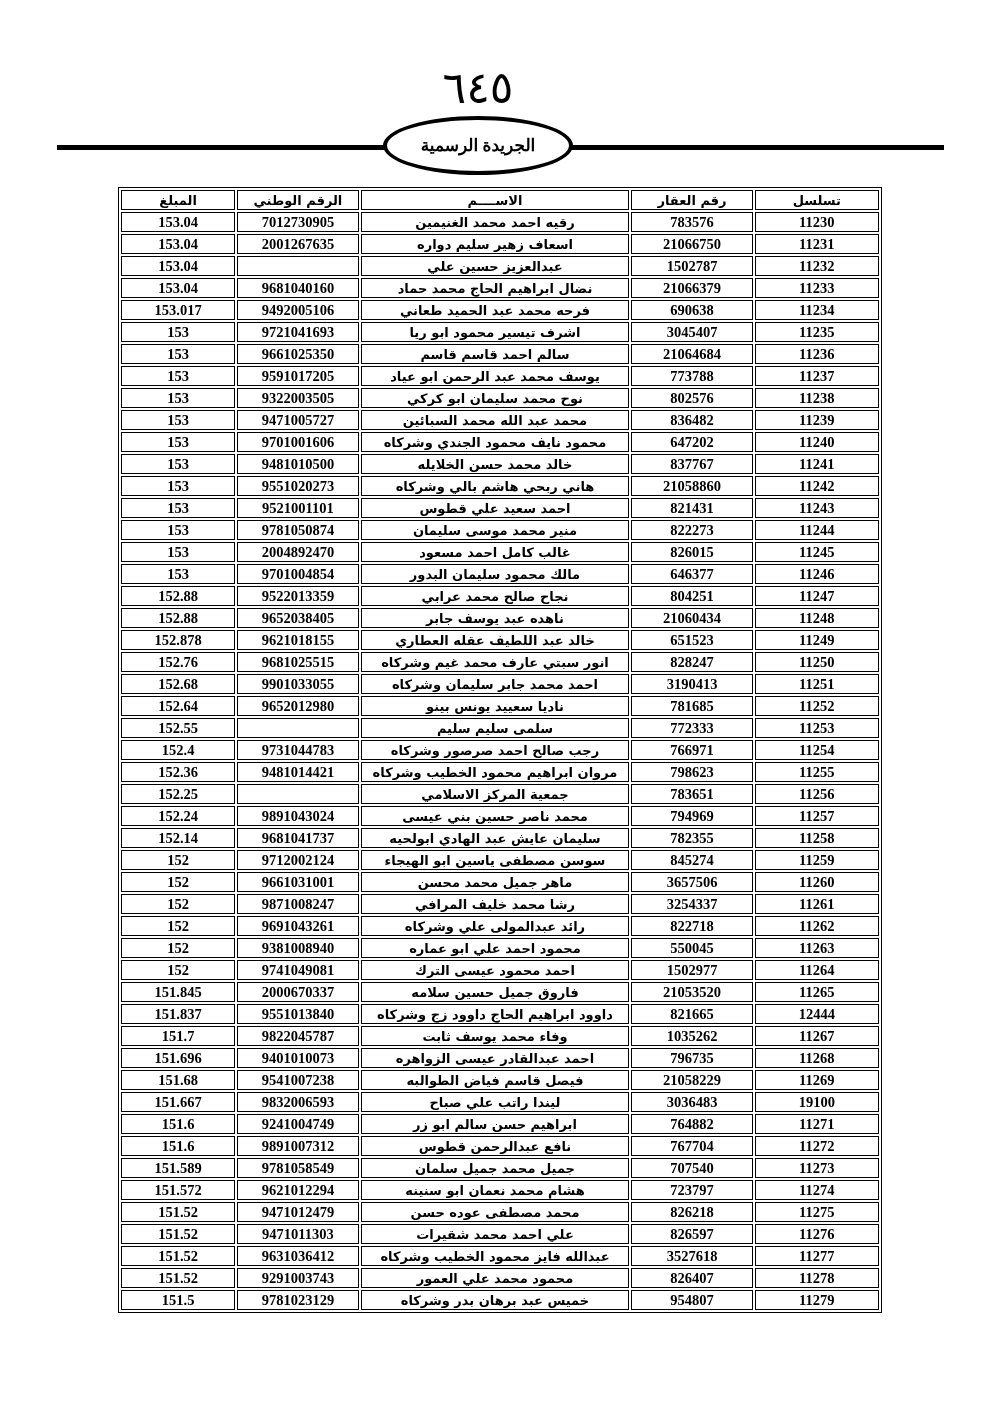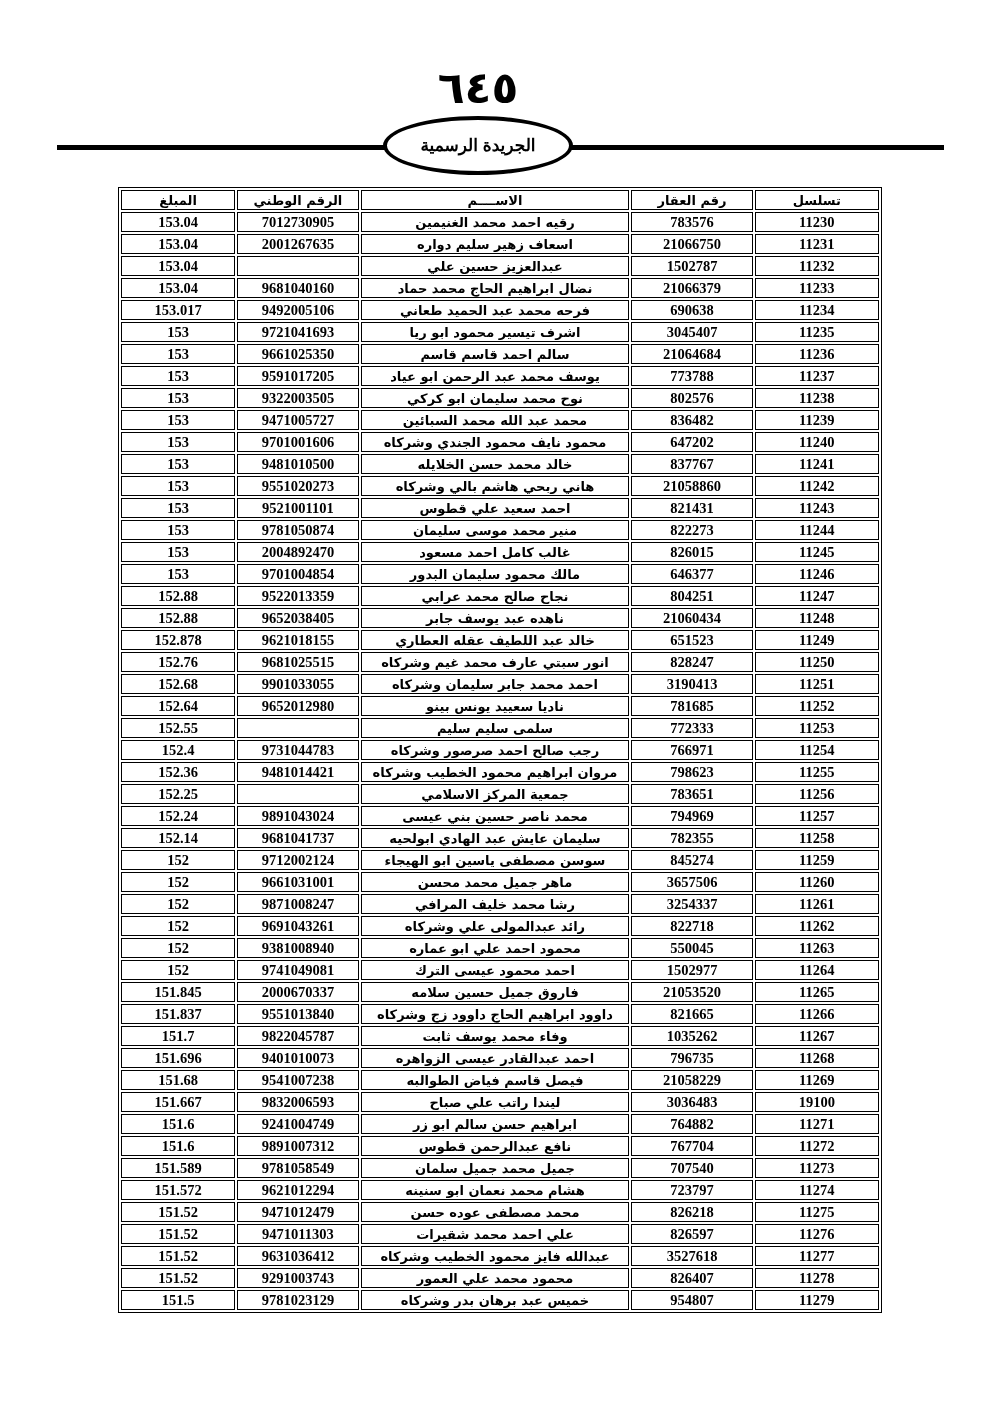--- a/index.html
+++ b/index.html
@@ -7,38 +7,38 @@
     width: 1000px; height: 1414px;
     background: #ffffff; color: #000;
     position: relative;
     font-family: "DejaVu Sans", sans-serif;
     overflow: hidden;
   }
   .page-number {
     position: absolute; top: 66px; left: 398px; width: 160px;
     text-align: center;
     font-family: "DejaVu Sans", sans-serif;
-    font-size: 44px; font-weight: 700; line-height: 1;
+    font-size: 44px; font-weight: 400; line-height: 1;
     letter-spacing: 2px;
   }
   .header-rule {
     position: absolute; top: 145px; left: 57px;
     width: 887px; height: 5px; background: #000;
     z-index: 1;
   }
   .gazette-oval {
     position: absolute; top: 116px; left: 383px;
     width: 182px; height: 51px;
     background: #fff; border: 4px solid #000; border-radius: 50%;
     display: flex; align-items: center; justify-content: center;
     z-index: 2;
   }
   .gazette-oval span {
     font-size: 17px; font-weight: 700;
-    font-family: Liberation Sans, sans-serif;
+    font-family: Liberation Serif, serif;
   }
   table.gazette-table {
     position: absolute; top: 187px; left: 118px;
     width: 764px;
     table-layout: fixed;
     border-collapse: separate; border-spacing: 2px;
     border: 1px solid #000;
     background: #fff;
   }
   table.gazette-table th, table.gazette-table td {
@@ -371,21 +371,21 @@
 
   <tr>
     <td class="num">11265</td>
     <td class="num">21053520</td>
     <td class="ar">فاروق جميل حسين سلامه</td>
     <td class="num">2000670337</td>
     <td class="num">151.845</td>
   </tr>
 
   <tr>
-    <td class="num">11266</td>
+    <td class="num">12444</td>
     <td class="num">821665</td>
     <td class="ar">داوود ابراهيم الحاج داوود زج وشركاه</td>
     <td class="num">9551013840</td>
     <td class="num">151.837</td>
   </tr>
 
   <tr>
     <td class="num">11267</td>
     <td class="num">1035262</td>
     <td class="ar">وفاء محمد يوسف ثابت</td>

